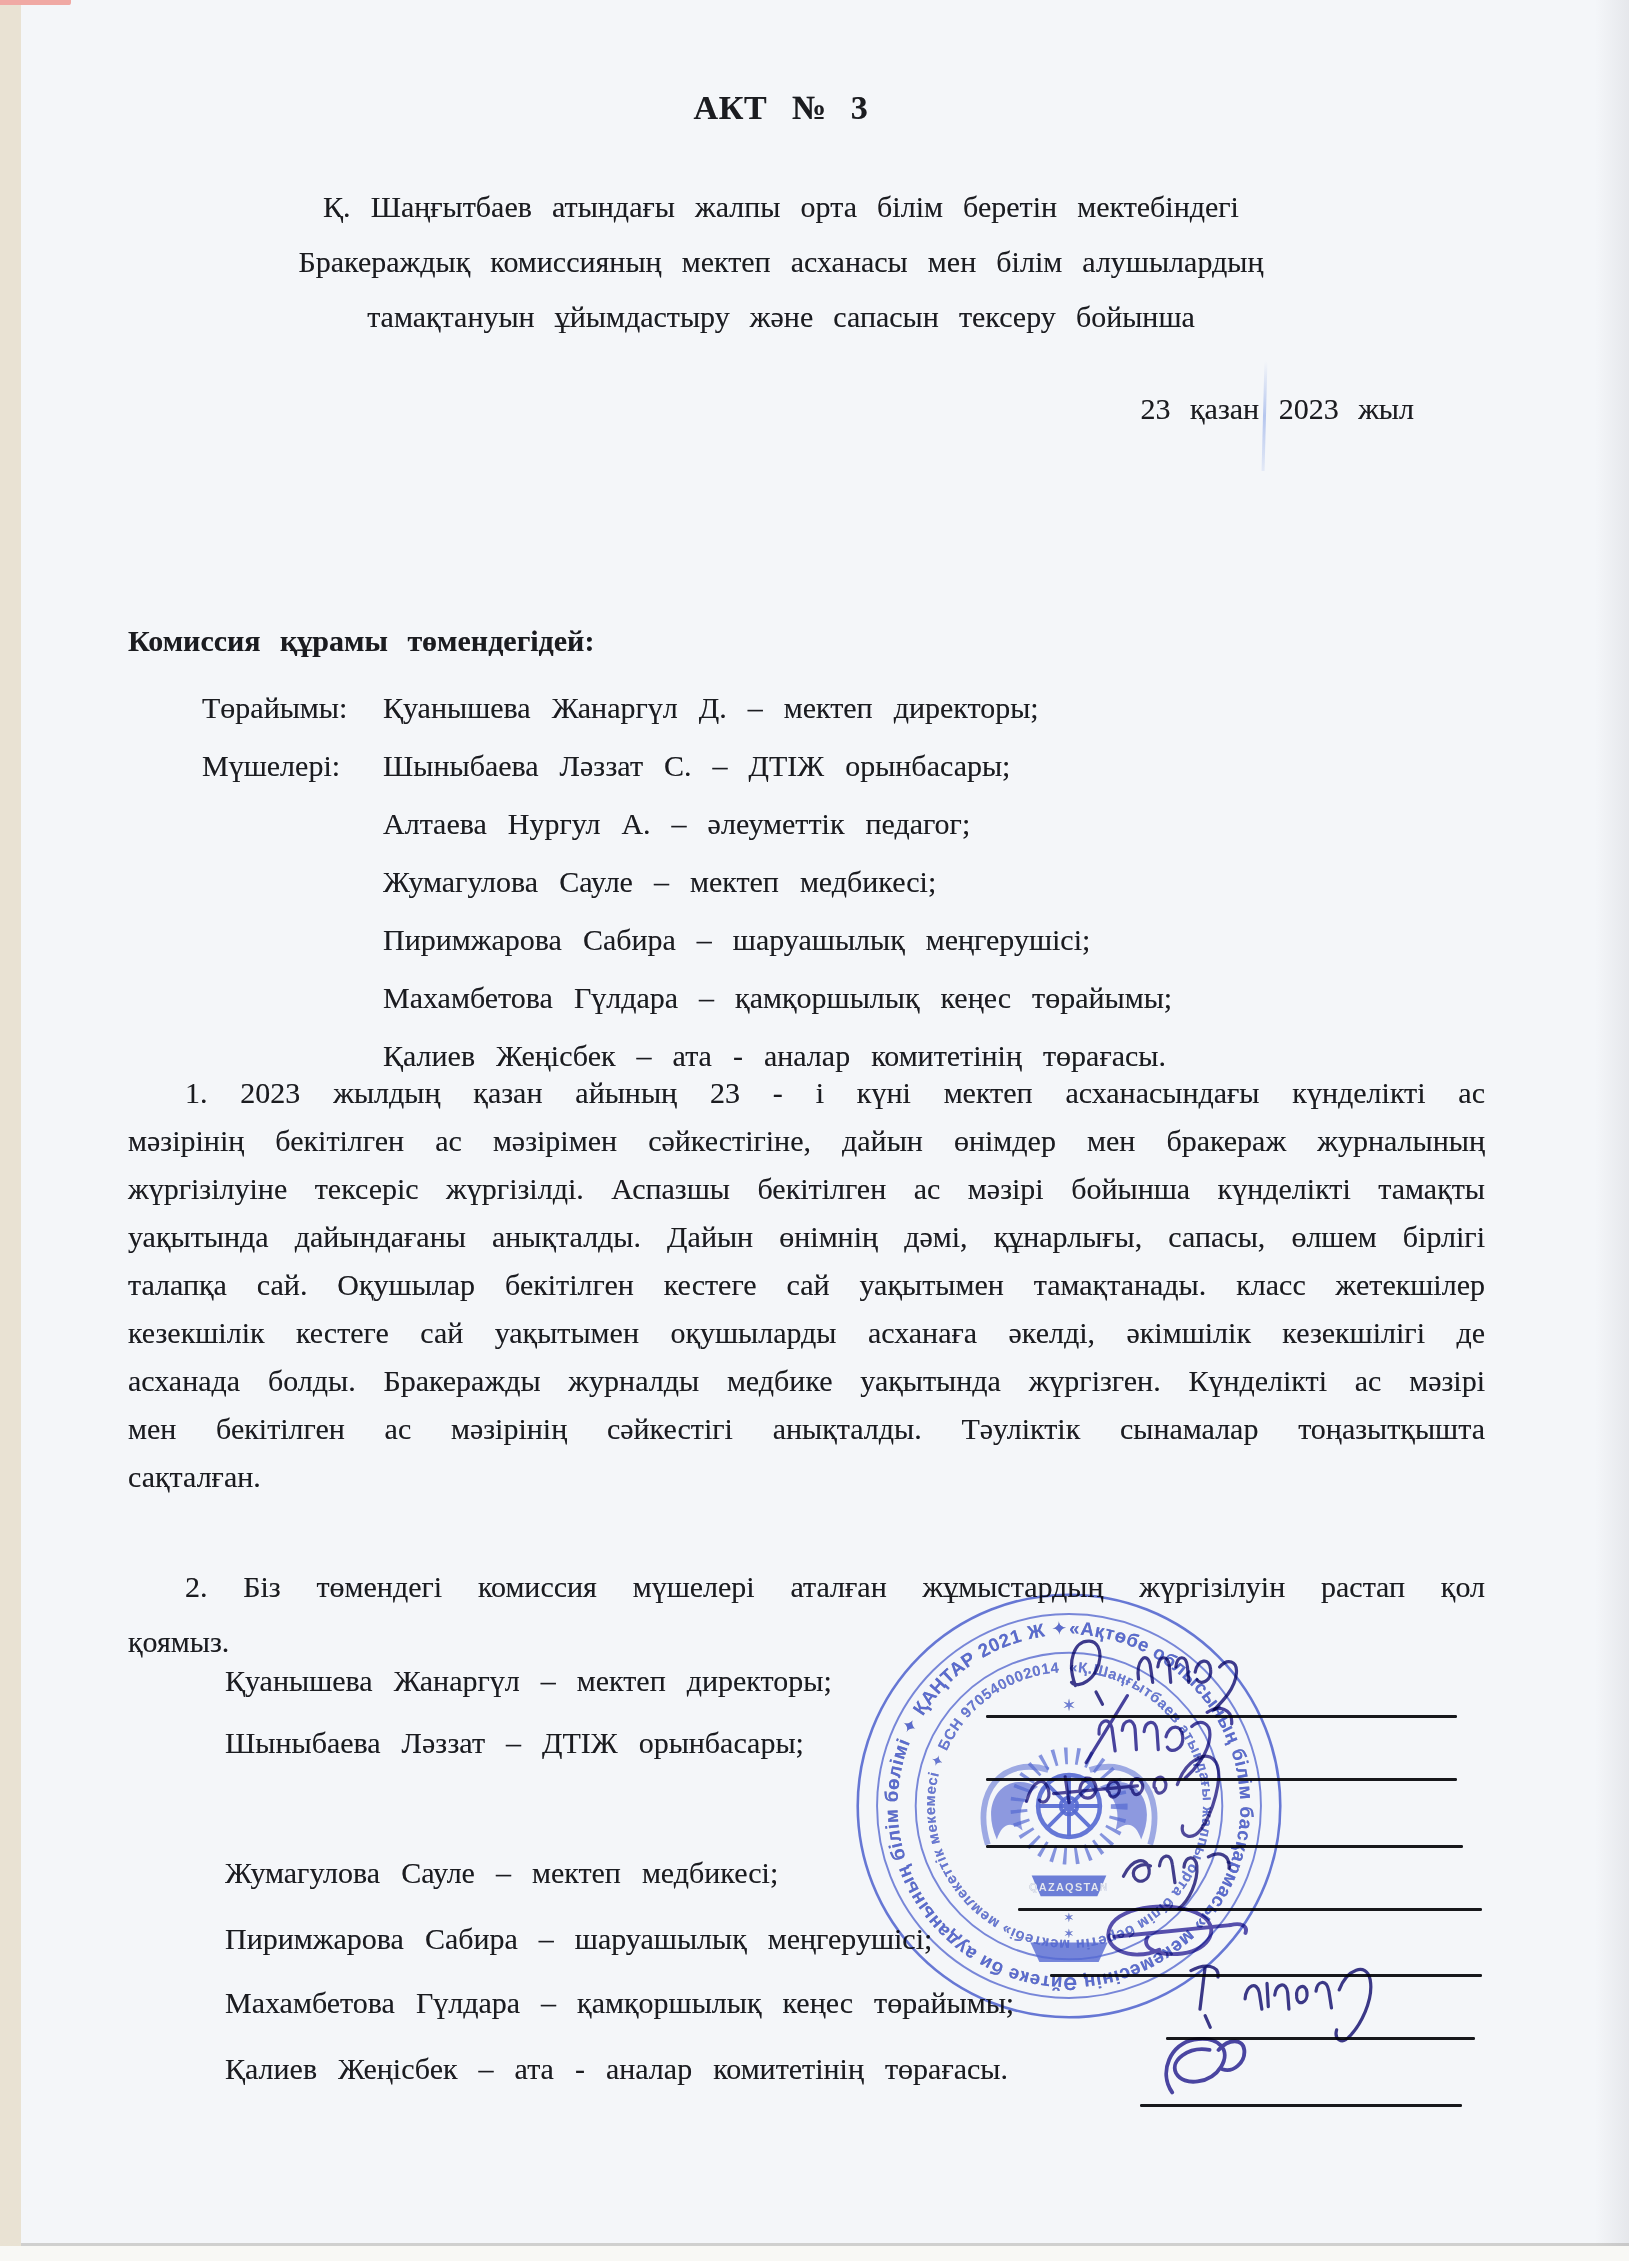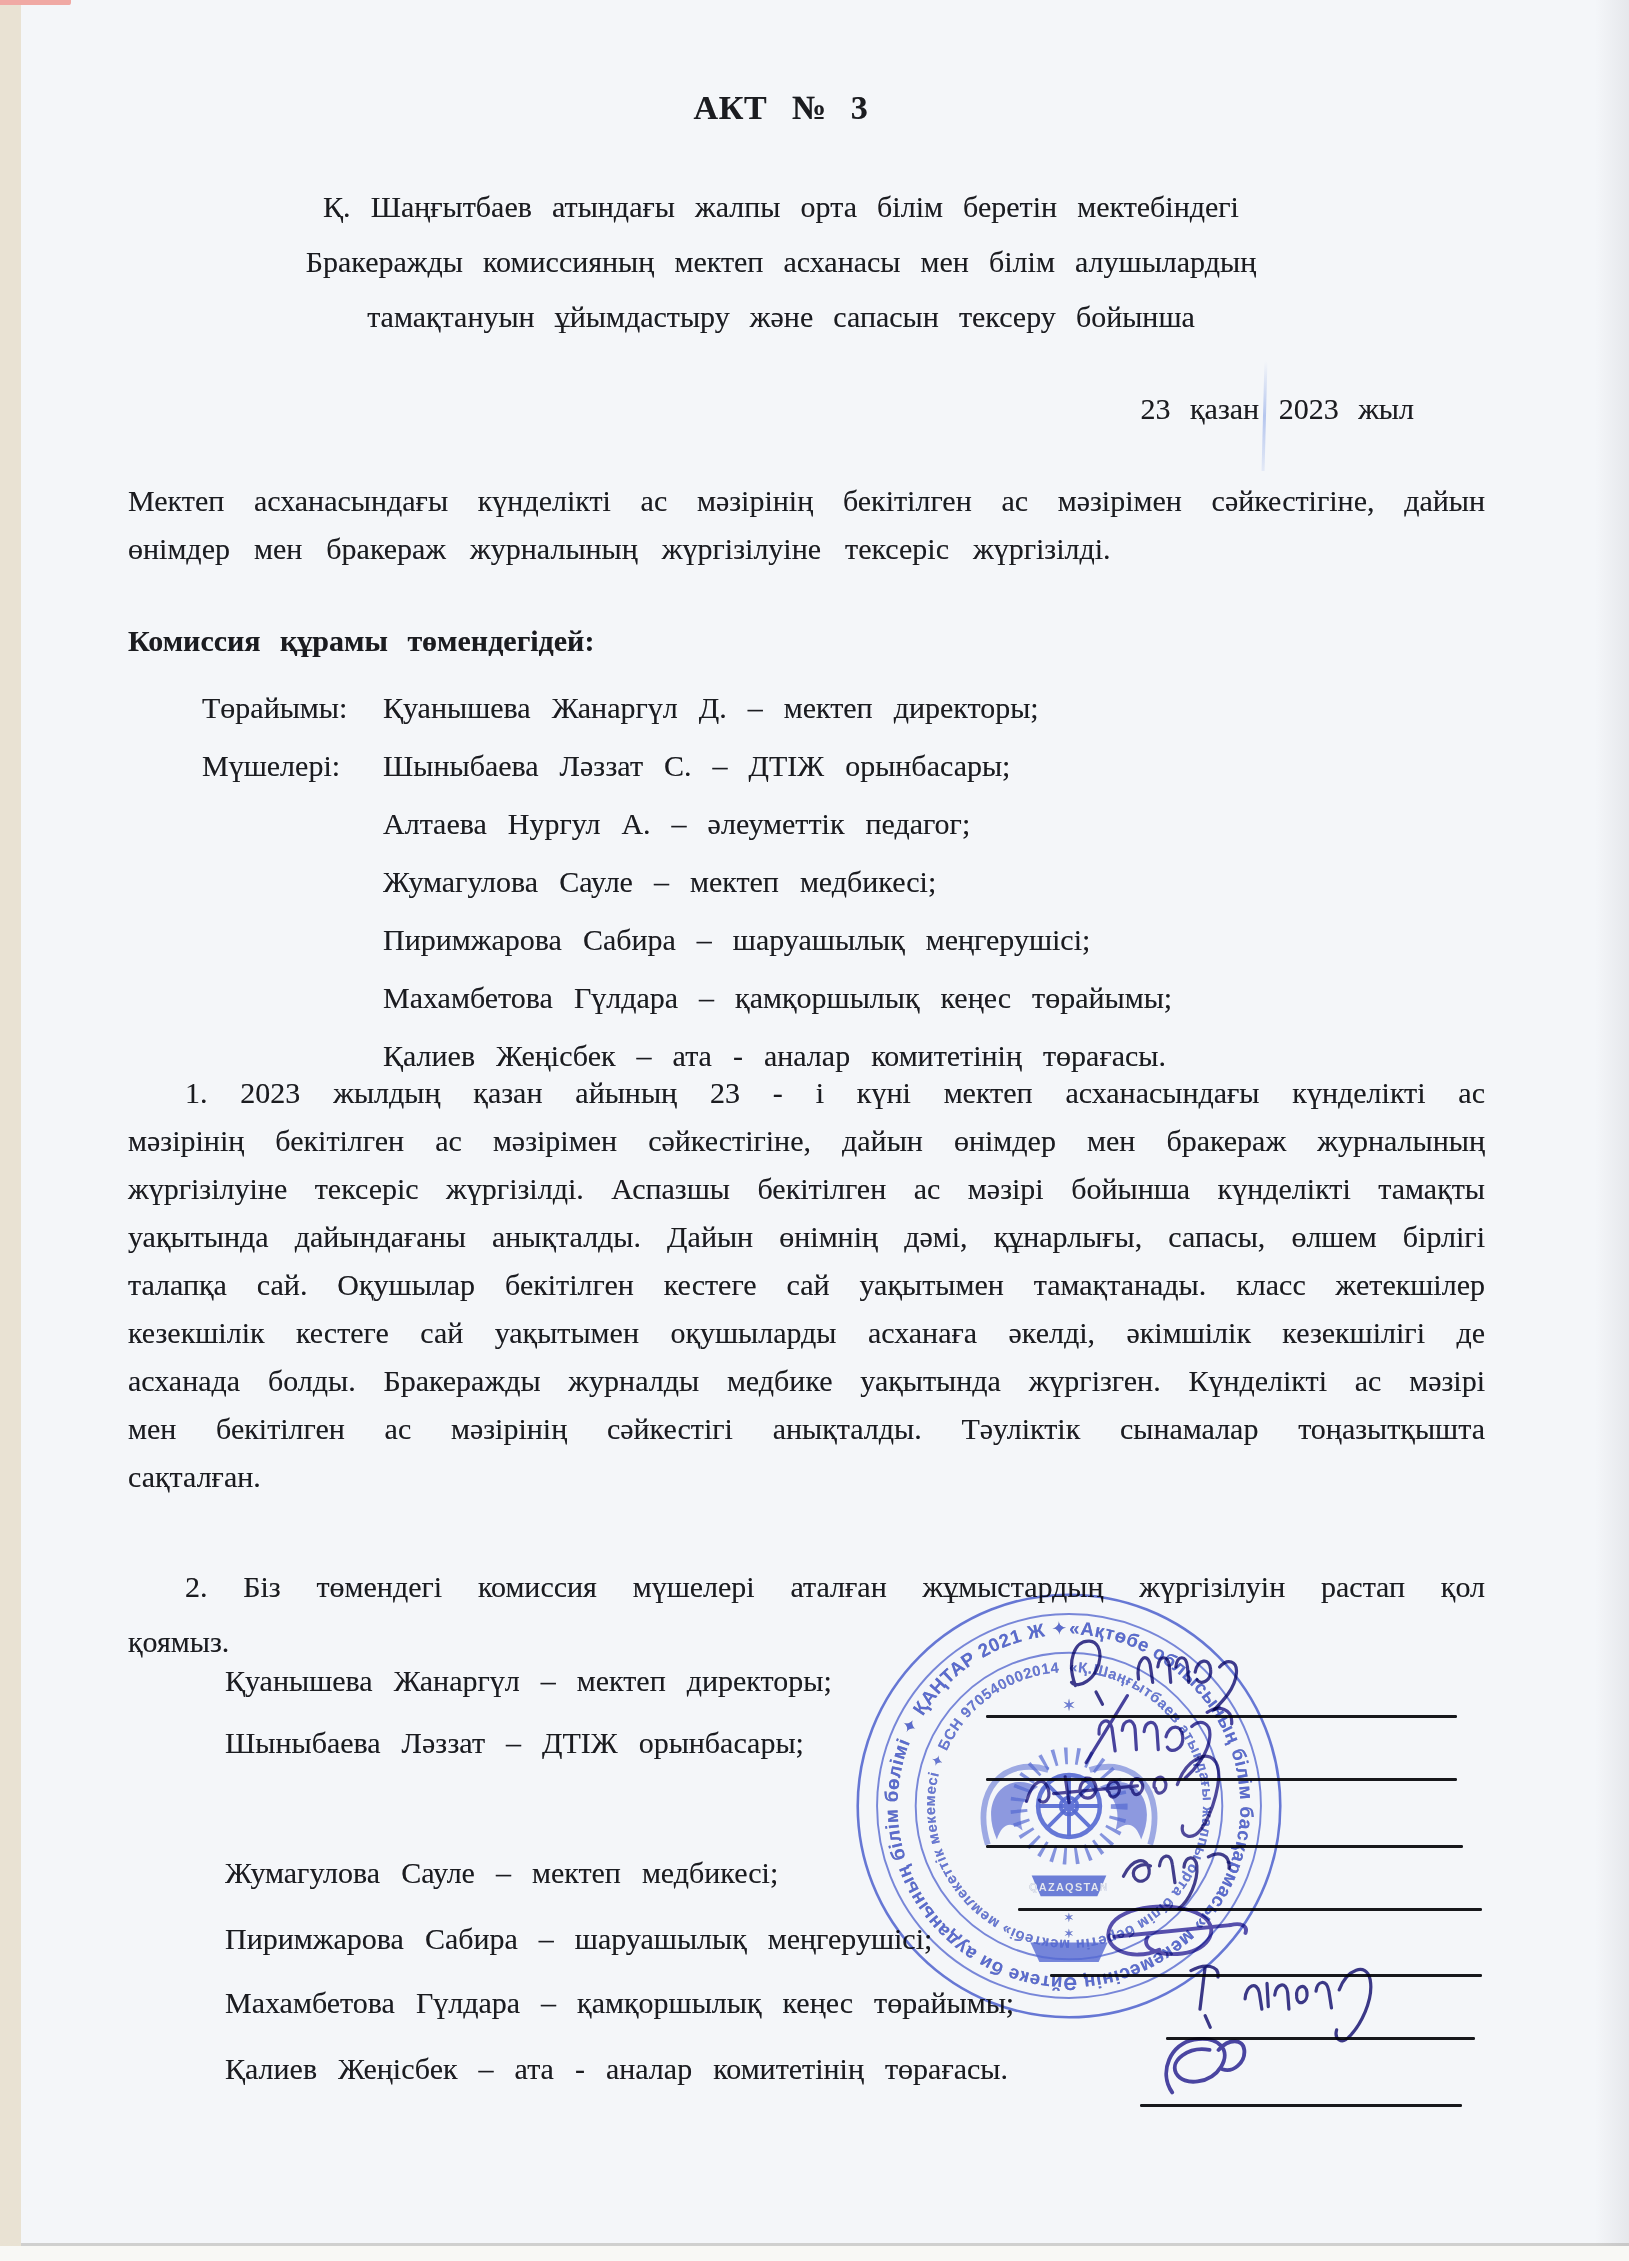--- a/index.html
+++ b/index.html
@@ -90,29 +90,28 @@
 <div class="page"></div>
 <div class="bottom-strip"></div>
 <div class="pink-sliver"></div>
 
 <div class="content">
 
   <div class="abs doc-title">АКТ № 3</div>
 
   <div class="abs doc-subtitle">
     <div>Қ. Шаңғытбаев атындағы жалпы орта білім беретін мектебіндегі</div>
-    <div>Бракеражды комиссияның мектеп асханасы мен білім алушылардың</div>
+    <div>Бракераждық комиссияның мектеп асханасы мен білім алушылардың</div>
     <div>тамақтануын ұйымдастыру және сапасын тексеру бойынша</div>
   </div>
 
   <div class="abs doc-date">23 қазан 2023 жыл</div>
 
   <div class="abs artifact-blue"></div>
 
-  <div class="abs para">Мектеп асханасындағы күнделікті ас мәзірінің бекітілген ас мәзірімен сәйкестігіне, дайын өнімдер мен бракераж журналының жүргізілуіне тексеріс жүргізілді.</div>
 
   <div class="abs heading">Комиссия құрамы төмендегідей:</div>
 
   <div class="abs m-row" style="top:691px">
     <span class="m-role">Төрайымы:</span>
     <span class="m-name">Қуанышева Жанаргүл Д. – мектеп директоры;</span>
   </div>
   <div class="abs m-row" style="top:749px">
     <span class="m-role">Мүшелері:</span>
     <span class="m-name">Шыныбаева Ләззат С. – ДТІЖ орынбасары;</span>

